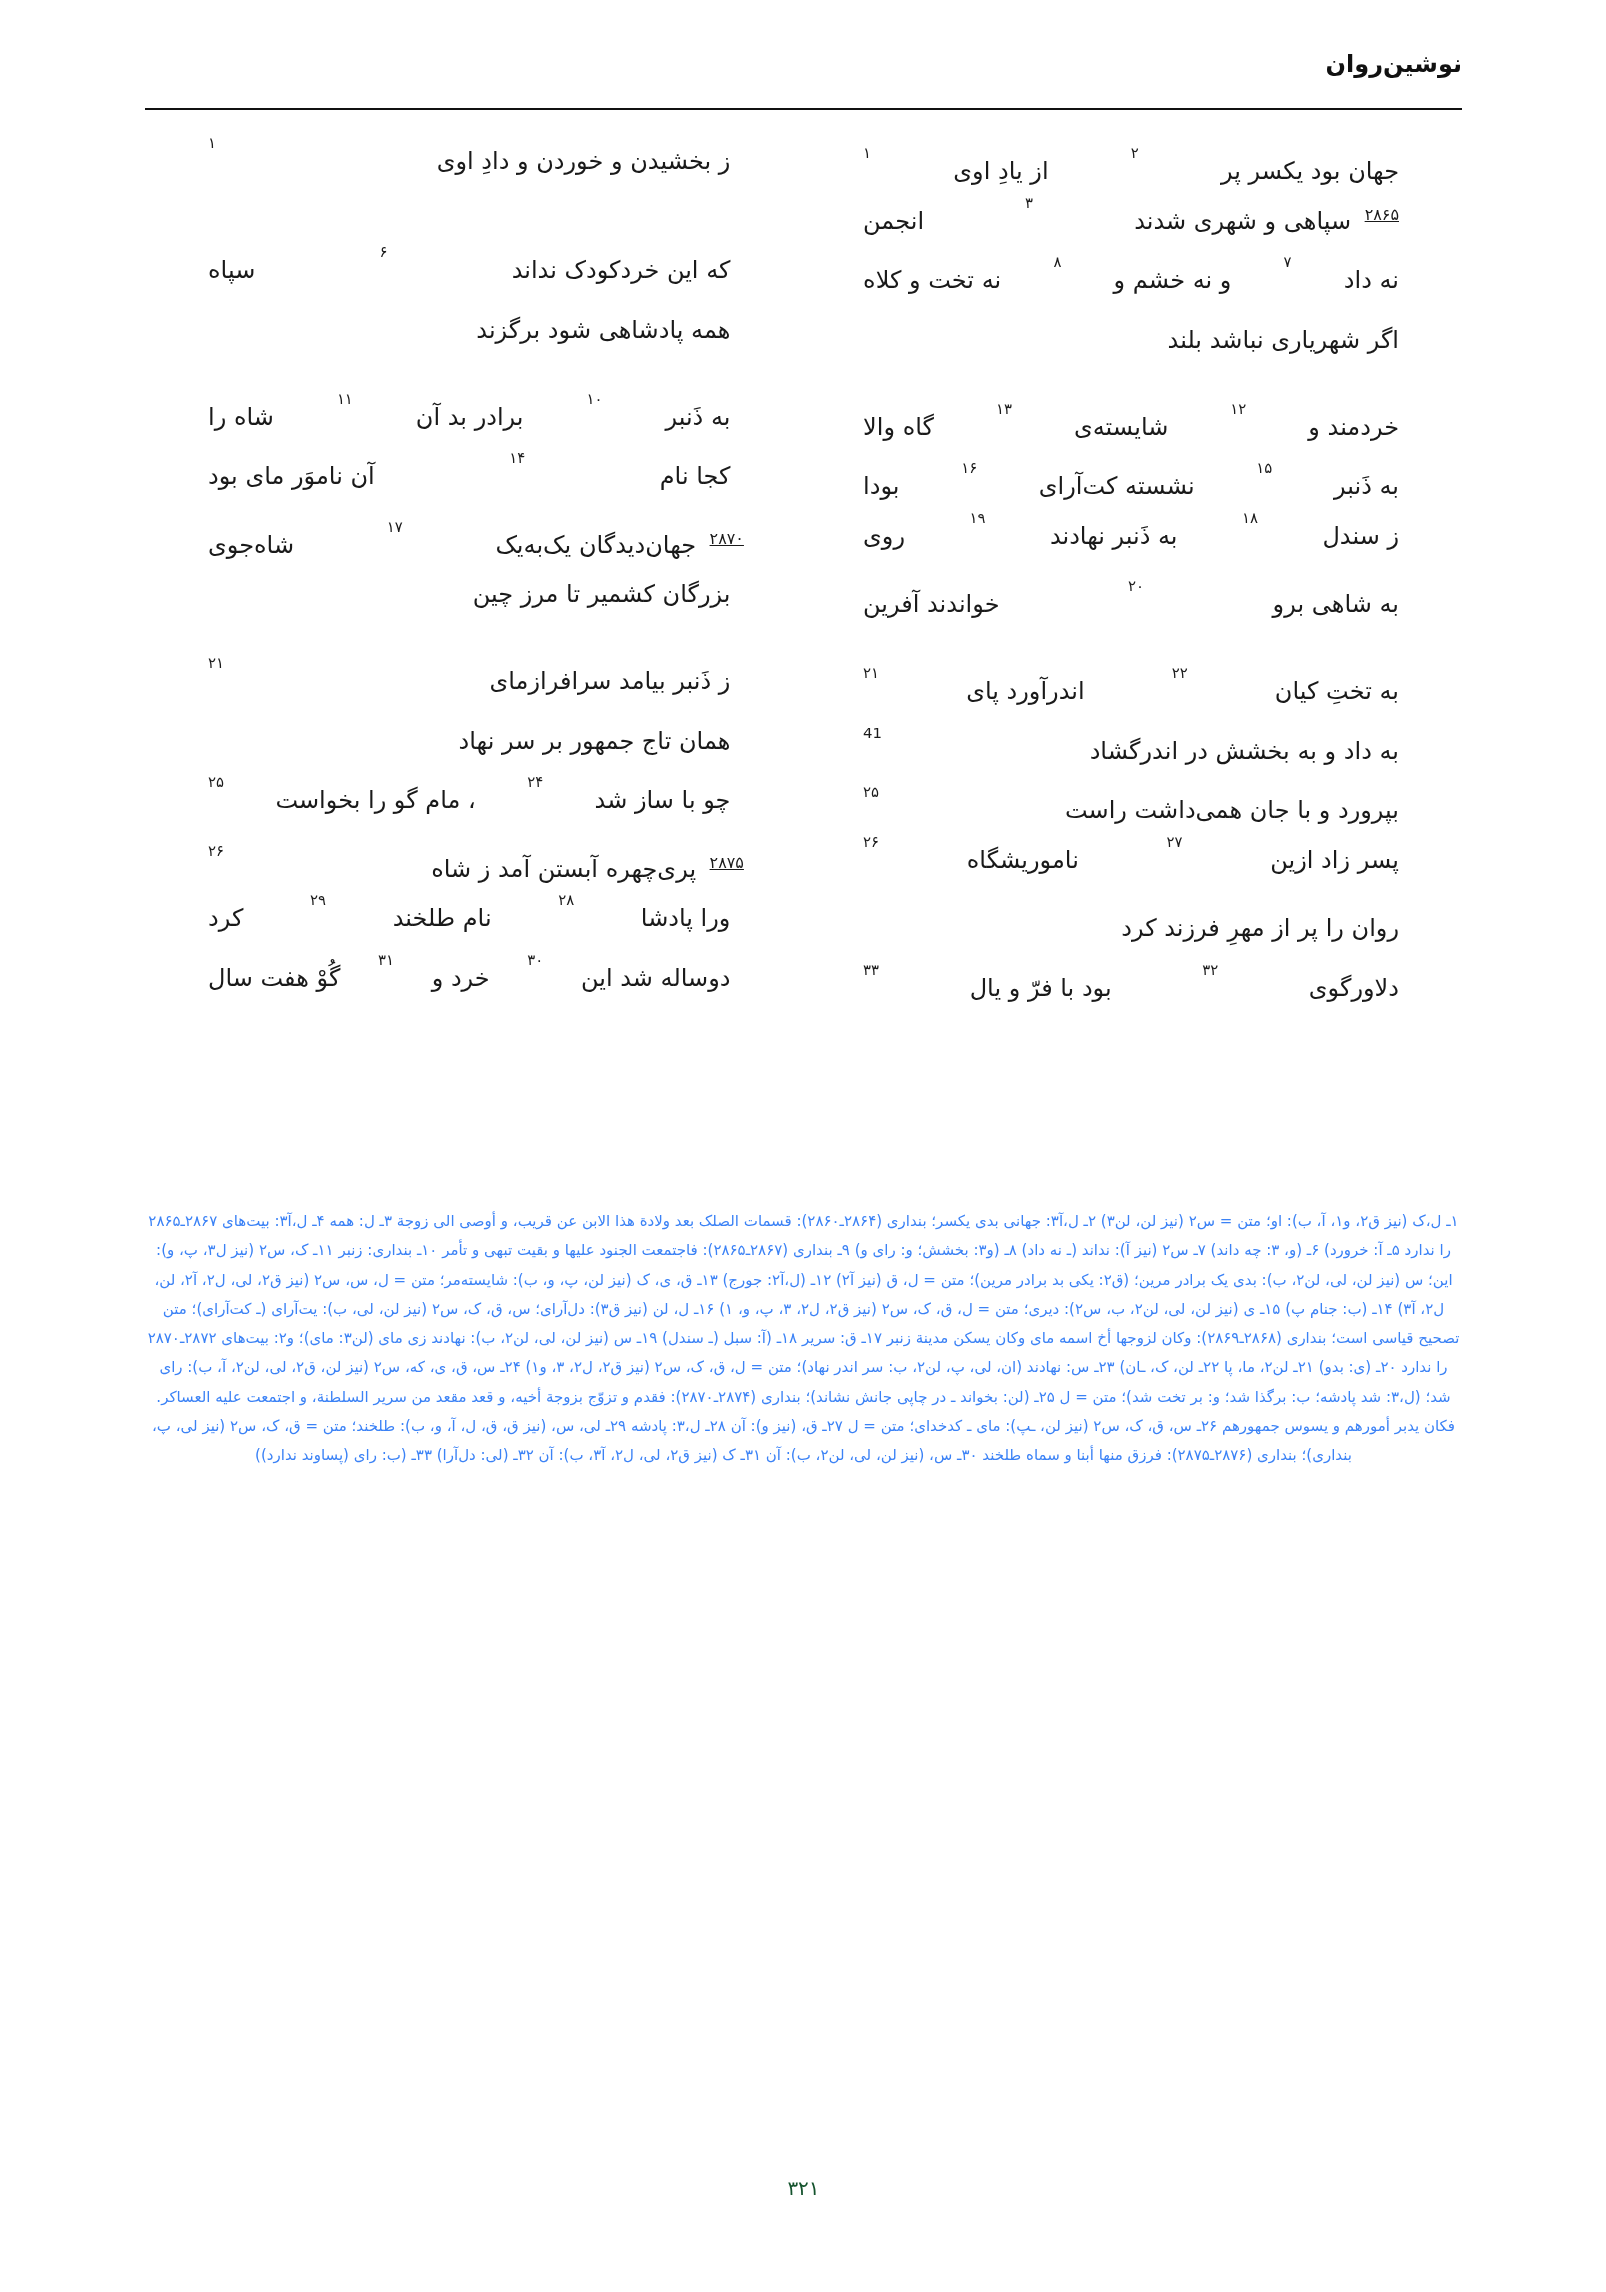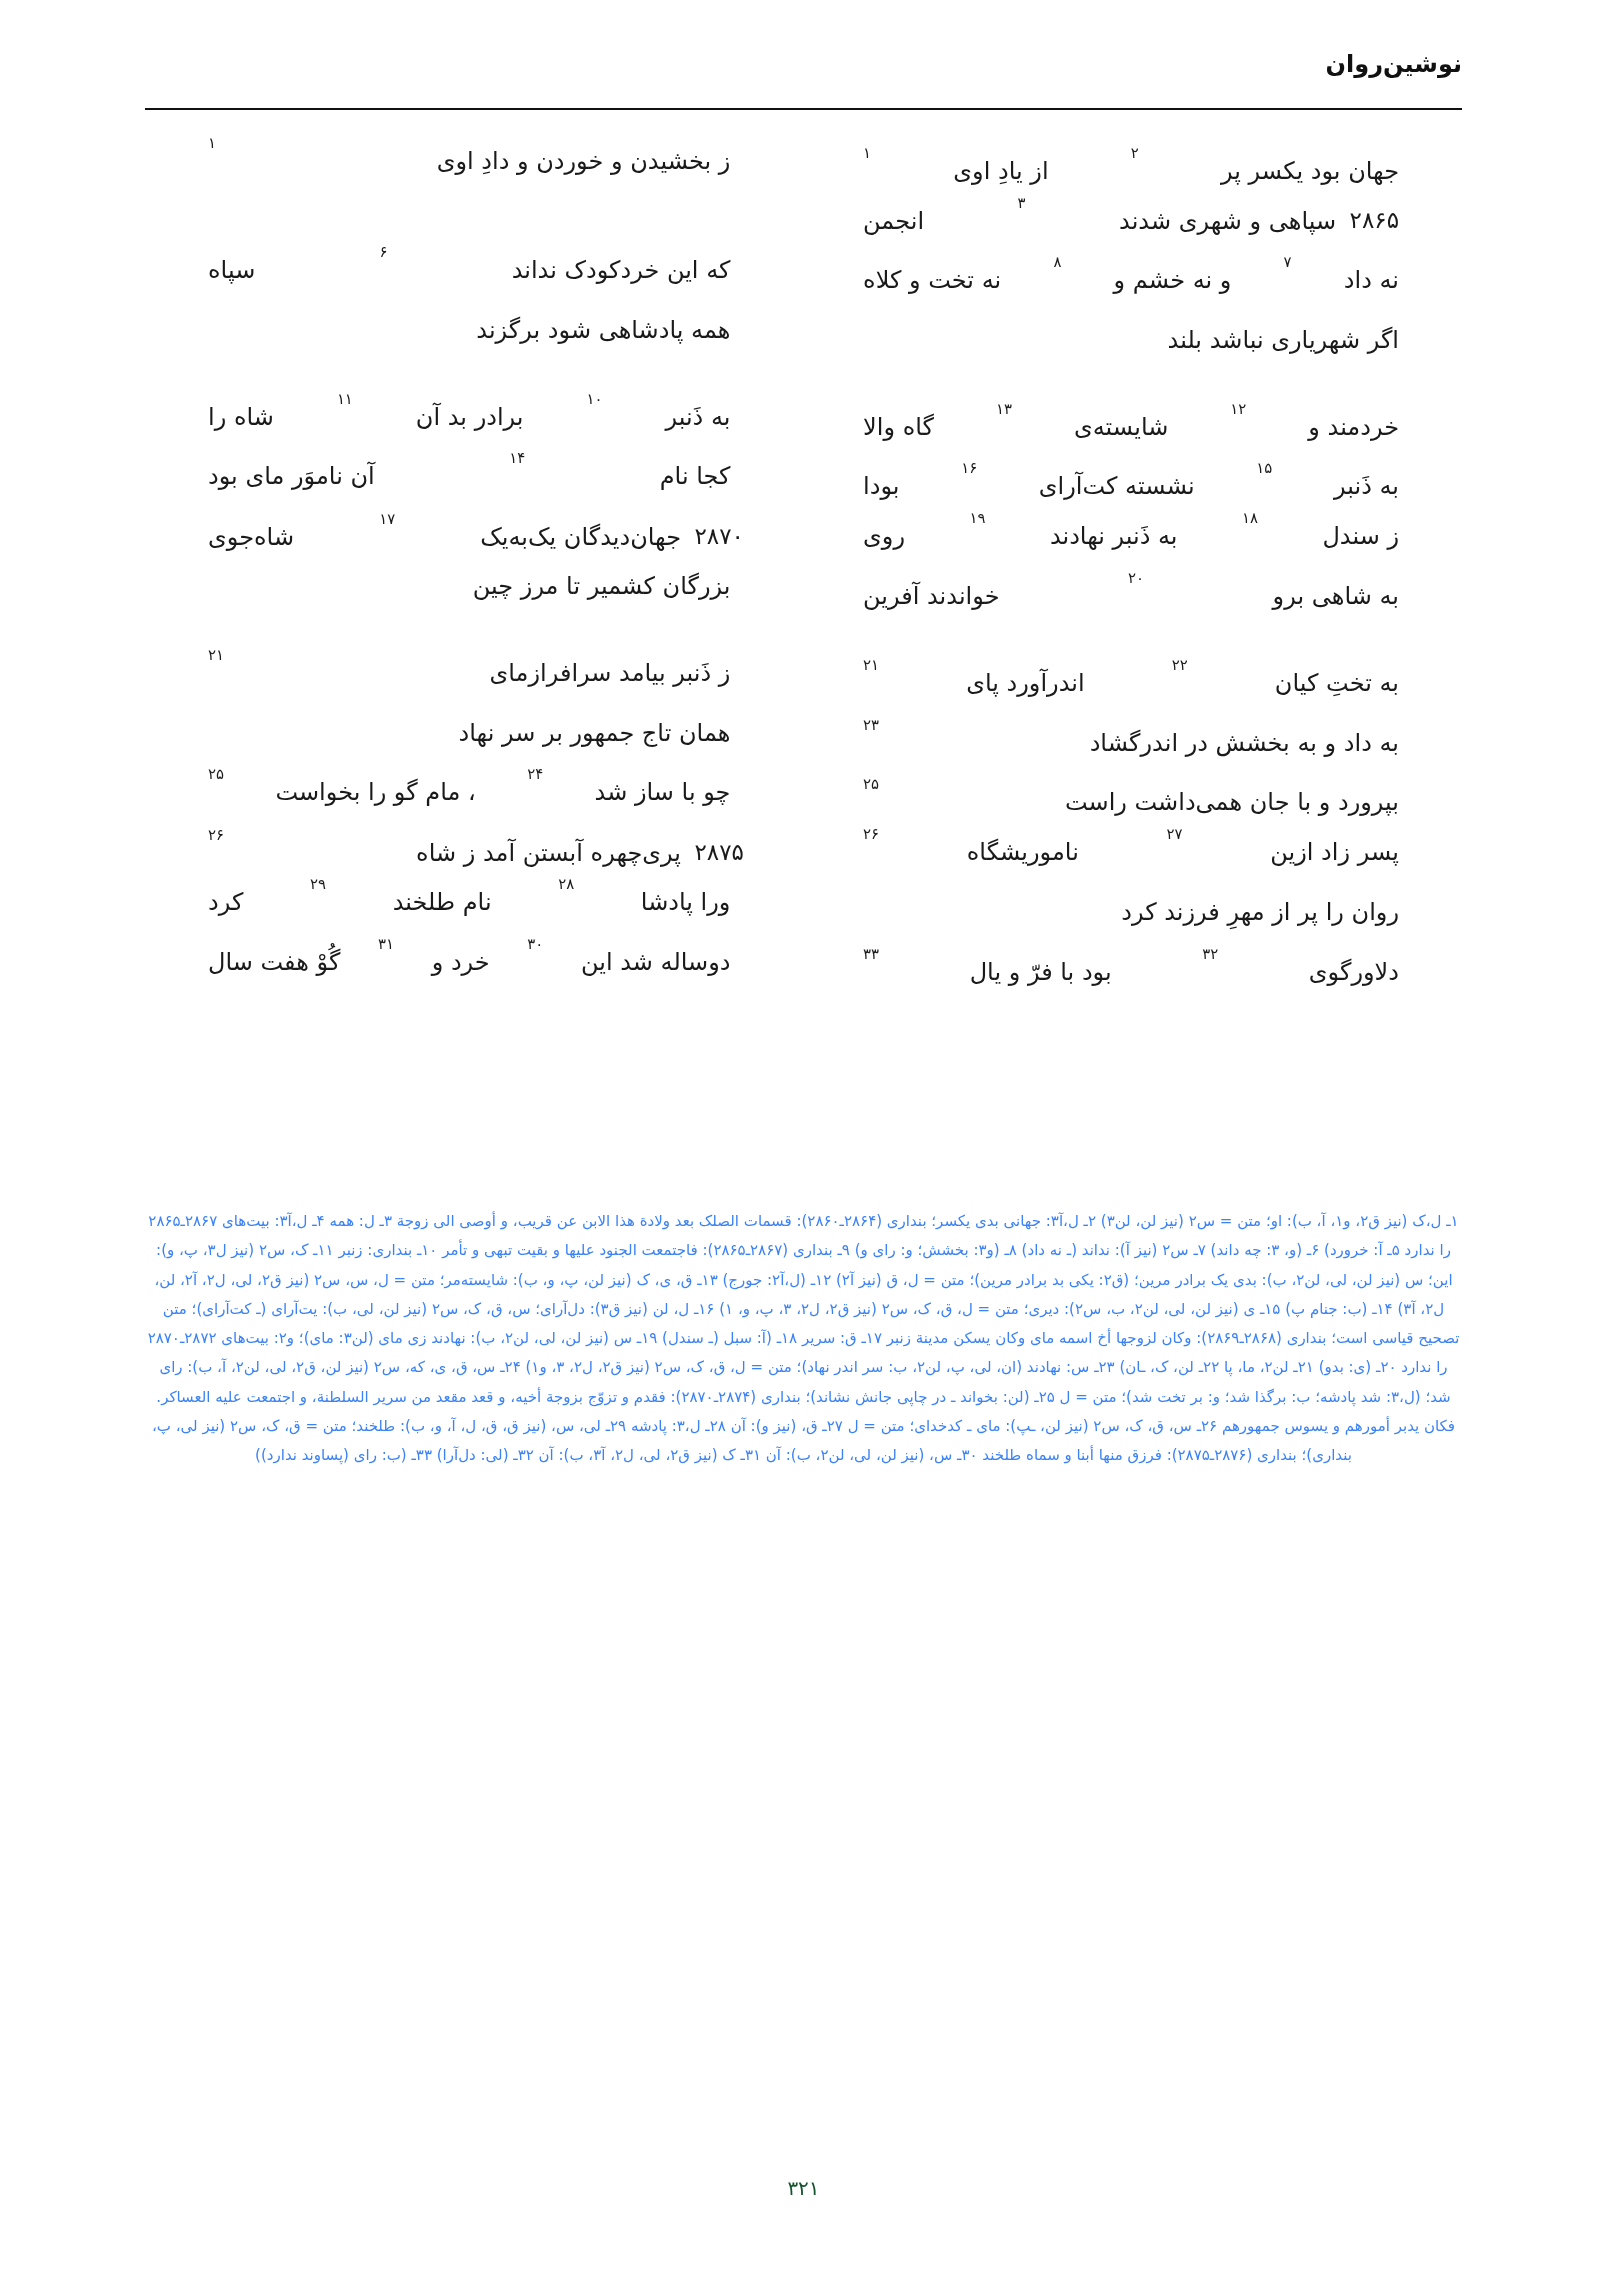--- a/index.html
+++ b/index.html
@@ -72,23 +72,24 @@
     letter-spacing: 0;
   }
   .hemistich.right {
     width: 45%;
     padding-right: 0;
   }
   .hemistich.left {
     width: 45%;
   }
   .hemistich .num {
-    font-size: 23px;
+    font-size: 16px;
     margin-left: 13.5px;
     white-space: nowrap;
+    text-decoration: underline;
   }
   .hemistich .txt {
     flex: 1;
     display: flex;
     justify-content: space-between;
   }
   sup {
     font-size: 0.62em;
     vertical-align: super;
     line-height: 0;
@@ -224,21 +225,21 @@
         <div class="hemistich left">
           <span class="txt">به تختِ کیان<sup>۲۲</sup> اندرآورد پای<sup>۲۱</sup></span>
         </div>
         <div class="hemistich right">
           <span class="num"></span>
           <span class="txt">ز ذَنبر بیامد سرافرازمای<sup>۲۱</sup></span>
         </div>
       </div>
       <div class="line">
         <div class="hemistich left">
-          <span class="txt">به داد و به بخشش در اندرگشاد<sup>۲۳</sup></span>
+          <span class="txt">به داد و به بخشش در اندرگشاد<sup>41</sup></span>
         </div>
         <div class="hemistich right">
           <span class="num"></span>
           <span class="txt">همان تاج جمهور بر سر نهاد</span>
         </div>
       </div>
       <div class="line">
         <div class="hemistich left">
           <span class="txt">بپرورد و با جان همی‌داشت راست<sup>۲۵</sup></span>
         </div>

